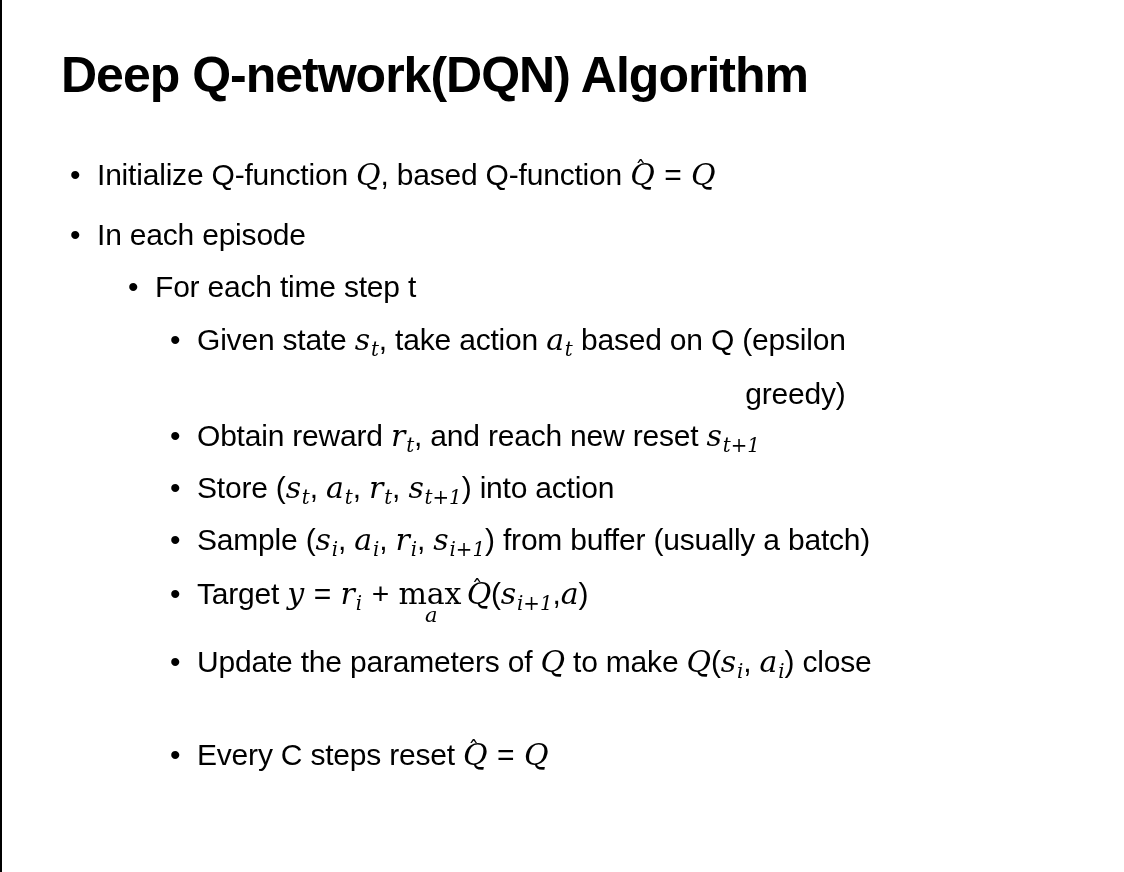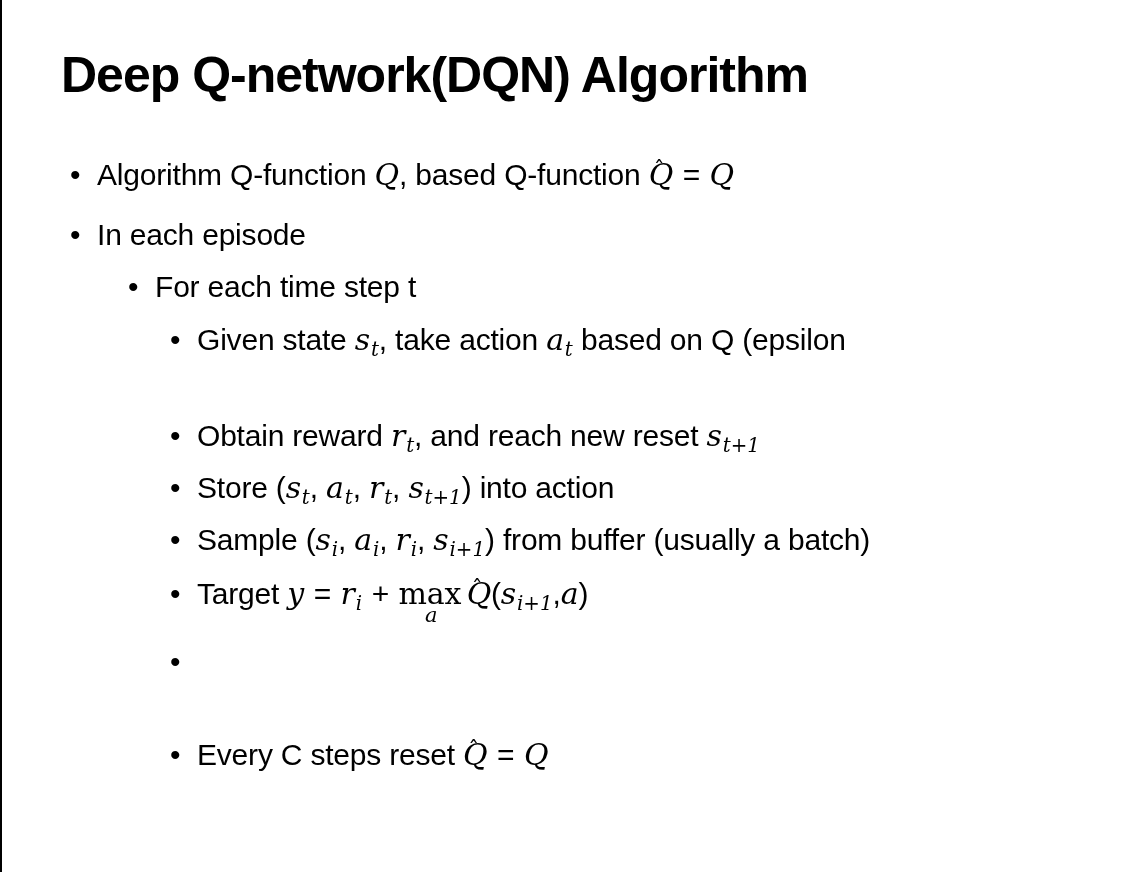--- a/index.html
+++ b/index.html
@@ -91,37 +91,38 @@
 </head>
 <body>
 
 <div class="slide">
   <div class="left-border"></div>
 
   <div class="slide-title">Deep Q-network(DQN) Algorithm</div>
 
   <div class="row l1" style="top:155px">
     <span class="bul">•</span>
-    <div class="txt"><span>Algorithm Q-function </span><span class="mi">Q</span><span>, based Q-function </span><span class="mhat"><span class="hatmark">ˆ</span><span>Q</span></span><span class="op">=</span><span class="mi">Q</span></div>
+    <div class="txt"><span>Initialize Q-function </span><span class="mi">Q</span><span>, based Q-function </span><span class="mhat"><span class="hatmark">ˆ</span><span>Q</span></span><span class="op">=</span><span class="mi">Q</span></div>
   </div>
 
   <div class="row l1" style="top:215px">
     <span class="bul">•</span>
     <div class="txt"><span>In each episode</span></div>
   </div>
 
   <div class="row l2" style="top:267px">
     <span class="bul">•</span>
     <div class="txt"><span>For each time step t</span></div>
   </div>
 
   <div class="row l3 twolines" style="top:318px">
     <span class="bul">•</span>
     <div class="txt">
       <div class="line"><span>Given state </span><span class="mi">s</span><span class="msub">t</span><span>, take action </span><span class="mi">a</span><span class="msub">t</span><span> based on Q (epsilon</span></div>
+      <div class="line"><span>greedy)</span></div>
     </div>
   </div>
 
   <div class="row l3" style="top:416px">
     <span class="bul">•</span>
     <div class="txt"><span>Obtain reward </span><span class="mi">r</span><span class="msub">t</span><span>, and reach new reset </span><span class="mi">s</span><span class="msub">t+1</span></div>
   </div>
 
   <div class="row l3" style="top:468px">
     <span class="bul">•</span>
@@ -134,20 +135,21 @@
   </div>
 
   <div class="row l3" style="top:574px">
     <span class="bul">•</span>
     <div class="txt"><span>Target </span><span class="mi">y</span><span class="op">=</span><span class="mi">r</span><span class="msub">i</span><span class="op">+</span><span class="stack"><span class="maxword">max</span><span class="under">a</span></span><span class="mhat"><span class="hatmark">ˆ</span><span>Q</span></span><span>(</span><span class="mi">s</span><span class="msub">i+1</span><span>,</span><span class="mi">a</span><span>)</span></div>
   </div>
 
   <div class="row l3 twolines" style="top:640px">
     <span class="bul">•</span>
     <div class="txt">
+      <div class="line"><span>Update the parameters of </span><span class="mi">Q</span><span> to make </span><span class="mi">Q</span><span>(</span><span class="mi">s</span><span class="msub">i</span><span>, </span><span class="mi">a</span><span class="msub">i</span><span>)</span><span> close</span></div>
     </div>
   </div>
 
   <div class="row l3" style="top:735px">
     <span class="bul">•</span>
     <div class="txt"><span>Every C steps reset </span><span class="mhat"><span class="hatmark">ˆ</span><span>Q</span></span><span class="op">=</span><span class="mi">Q</span></div>
   </div>
 </div>
 
 </body></html>

